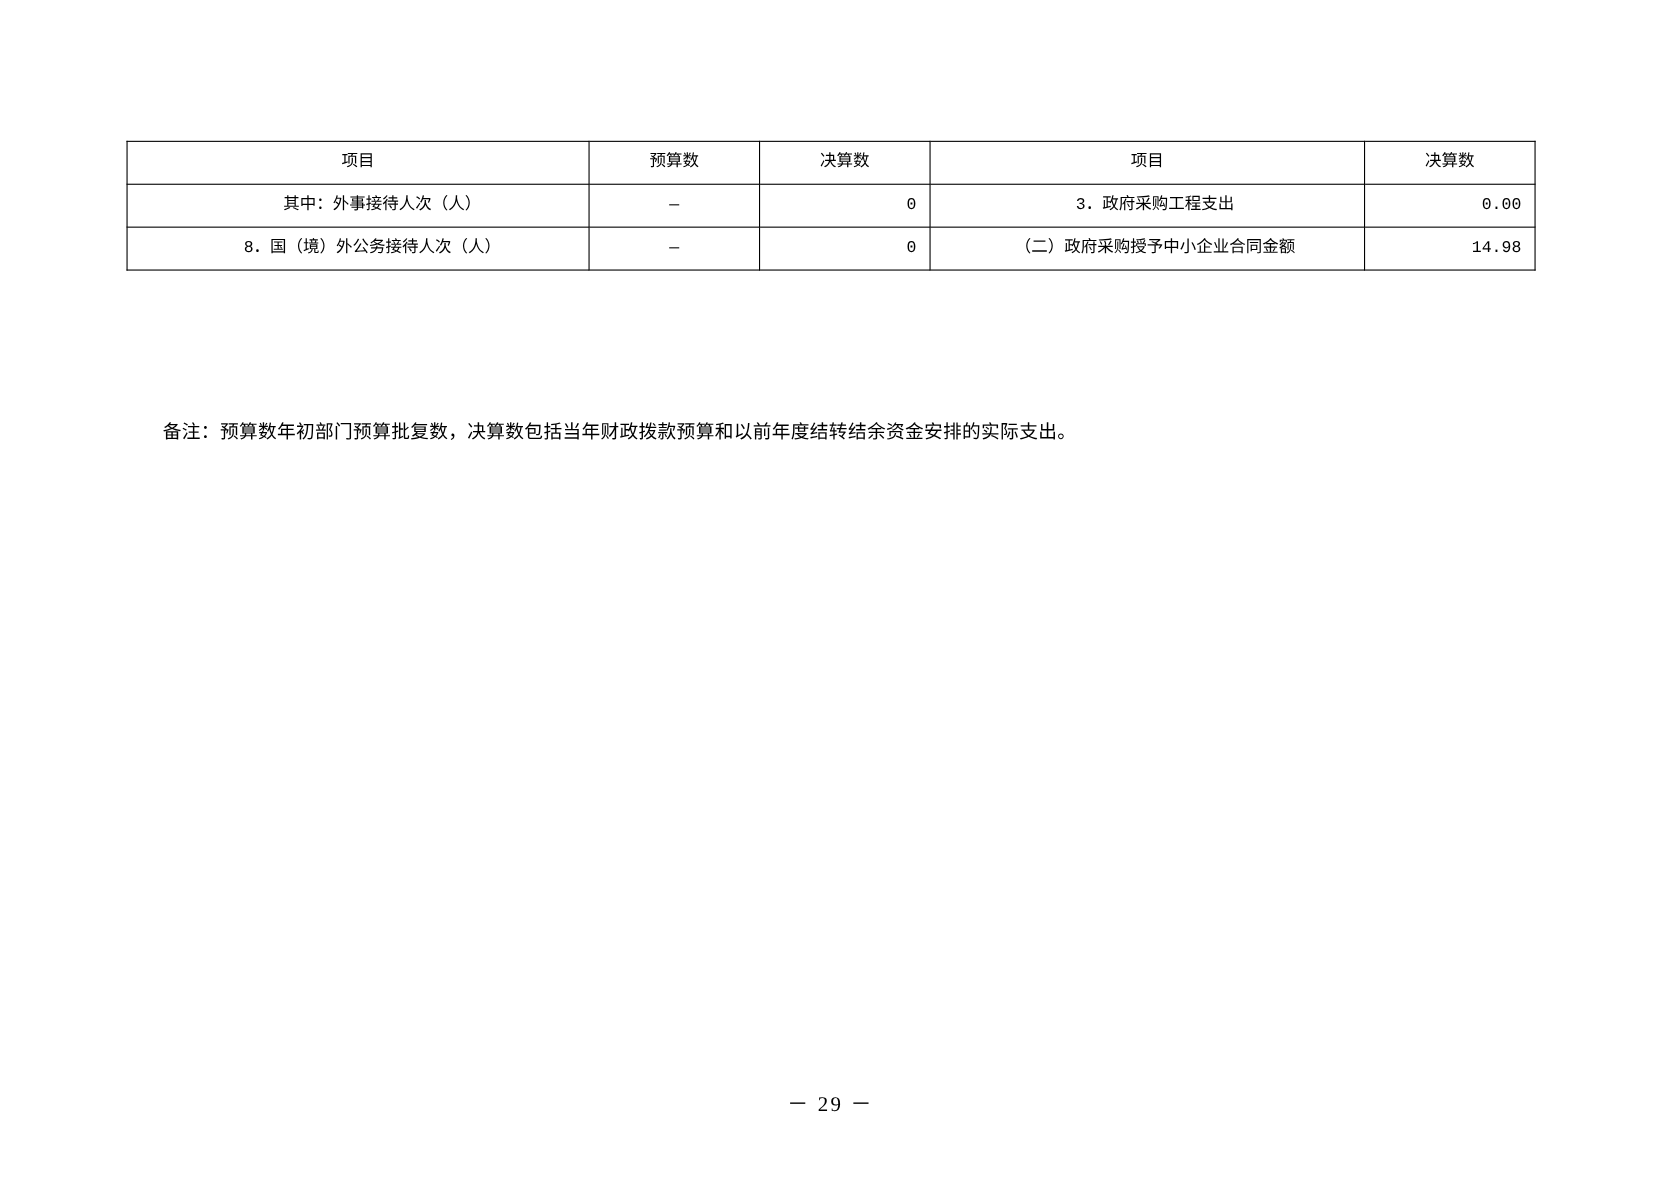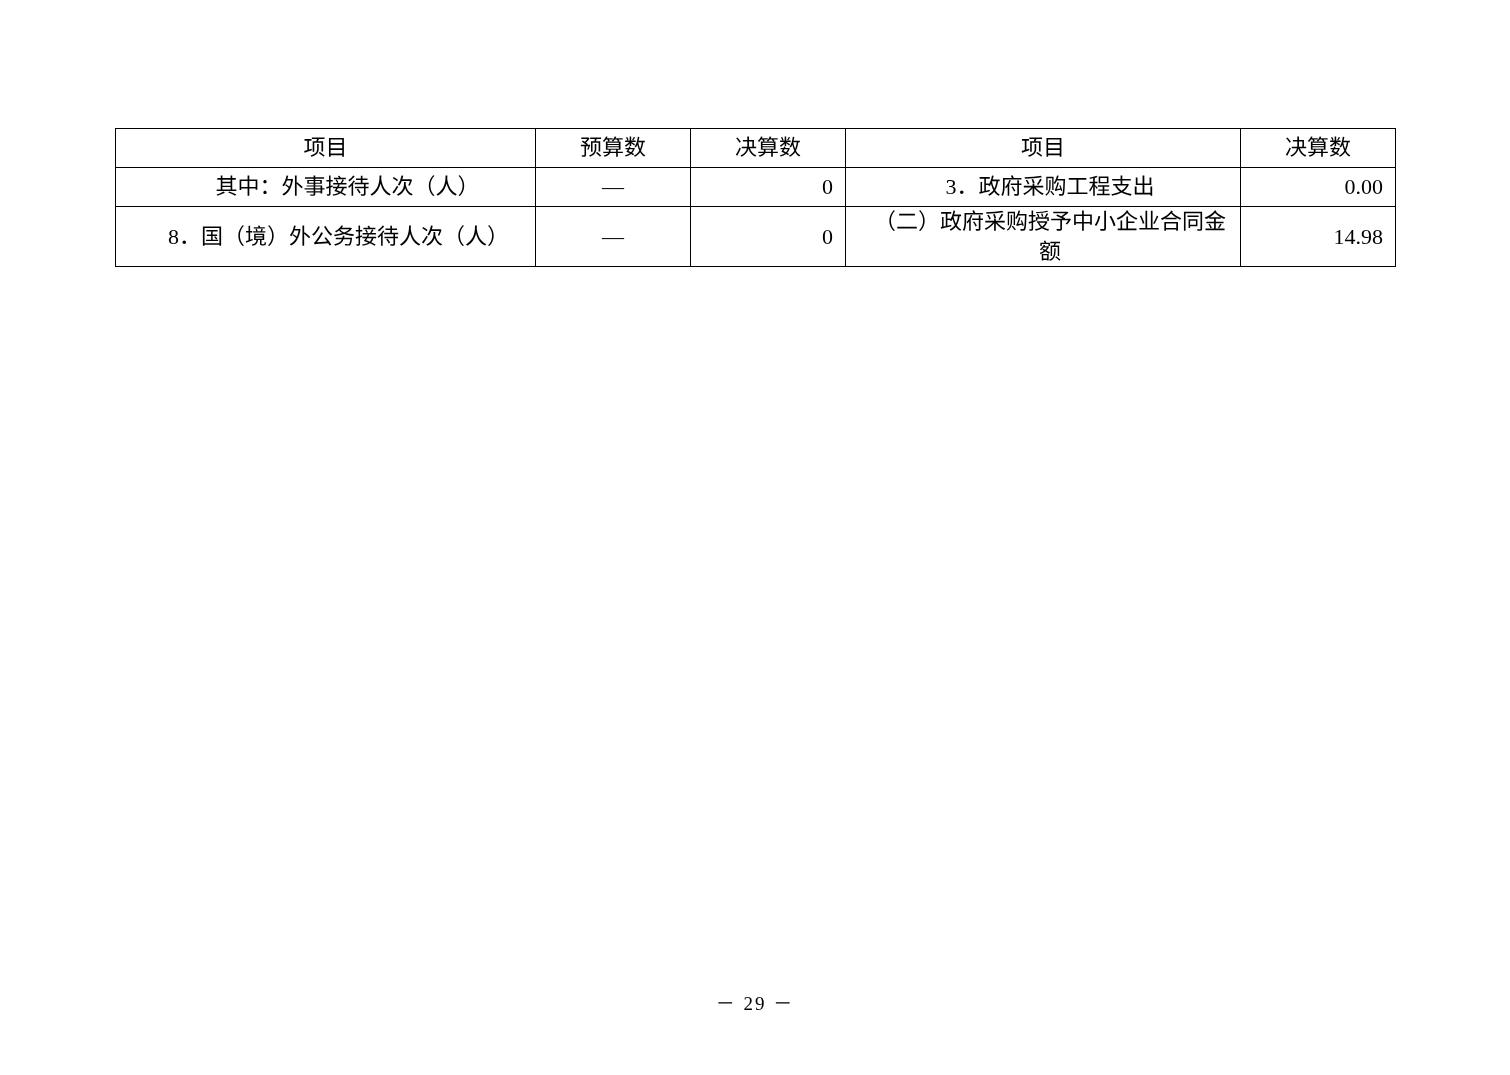--- a/index.html
+++ b/index.html
@@ -27,27 +27,27 @@
     top: 128px;
     width: 1280px;
   }
   table.fin {
     border-collapse: collapse;
     width: 1280px;
     table-layout: fixed;
   }
   table.fin td, table.fin th {
     border: 1px solid #000000;
-    font-size: 22px;
+    font-size: 15px;
     font-weight: normal;
     padding: 0 12px;
     height: 38px;
     line-height: 1.35;
     vertical-align: middle;
-    font-family: Liberation Serif, serif;
+    font-family: Liberation Mono, monospace;
   }
   table.fin th {
     text-align: center;
   }
   .col-item1 { width: 420px; }
   .col-budget { width: 155px; }
   .col-final1 { width: 155px; }
   .col-item2 { width: 395px; }
   .col-final2 { width: 155px; }
 
@@ -113,16 +113,17 @@
           <td class="c-left indent-2">8．国（境）外公务接待人次（人）</td>
           <td class="c-center">—</td>
           <td class="c-right">0</td>
           <td class="c-left indent-3">（二）政府采购授予中小企业合同金额</td>
           <td class="c-right">14.98</td>
         </tr>
       </tbody>
     </table>
   </div>
 
+  <div class="note">备注：预算数年初部门预算批复数，决算数包括当年财政拨款预算和以前年度结转结余资金安排的实际支出。</div>
 
   <div class="page-number">－ 29 －</div>
 
 </div>
 
 </body></html>

